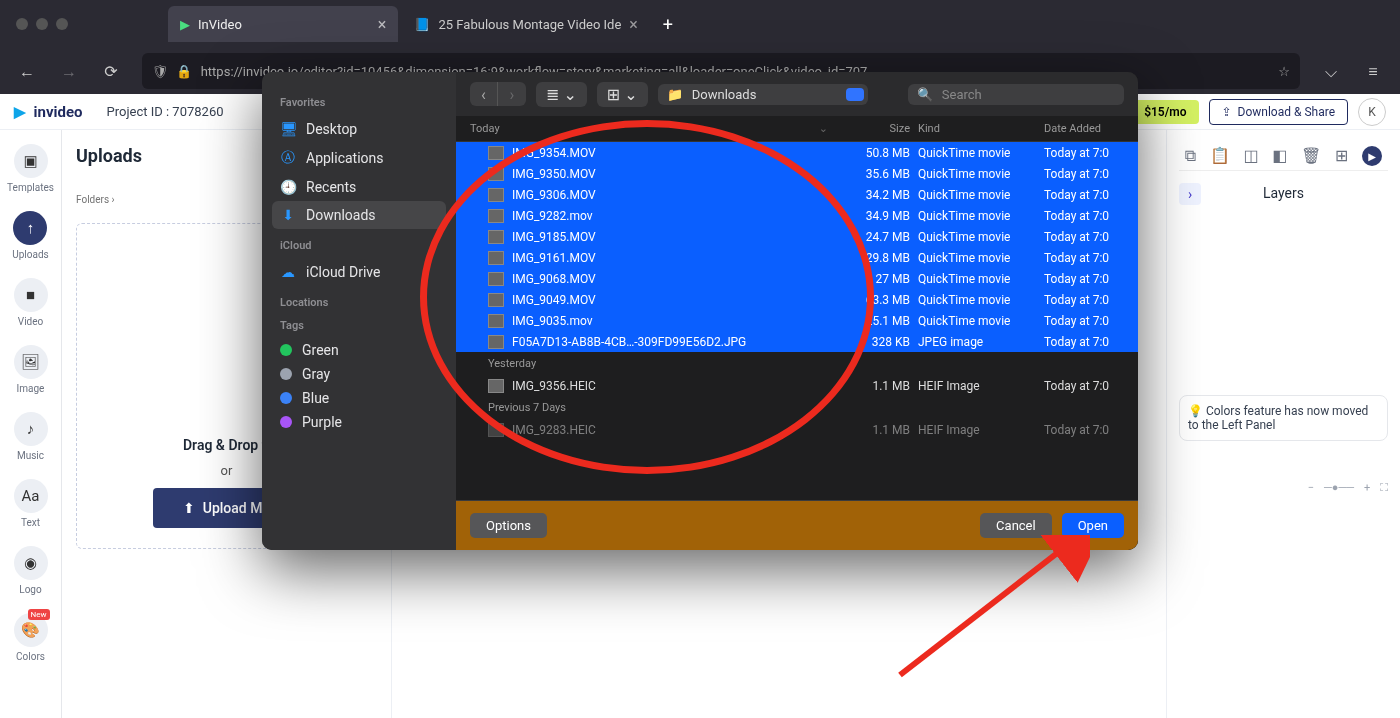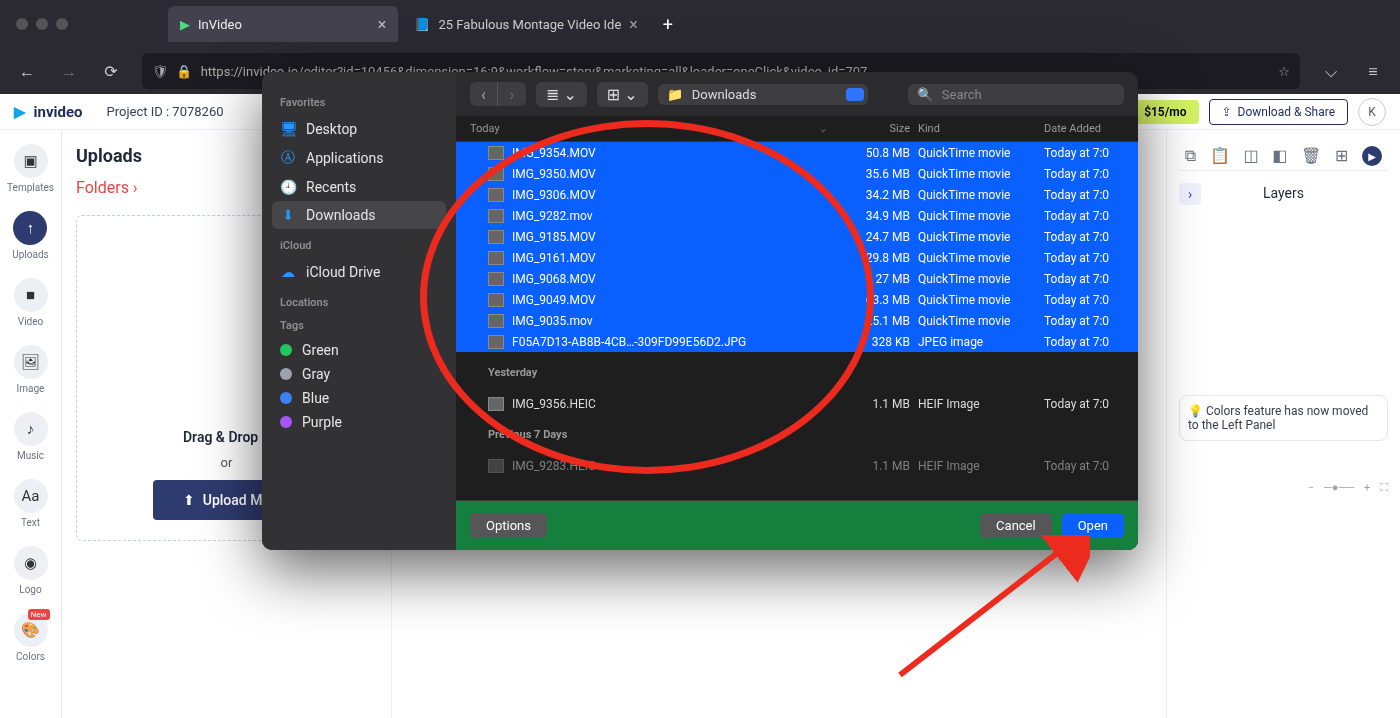--- a/index.html
+++ b/index.html
@@ -29,21 +29,21 @@
 .project-id{margin-left:24px;font-size:13px;color:#374151}
 .header-right{margin-left:auto;display:flex;align-items:center;gap:10px}
 .upgrade-btn{background:#d4f063;padding:5px 12px;border-radius:4px;font-size:12px;font-weight:600}
 .download-btn{border:1px solid #1f2a5e;padding:5px 12px;border-radius:4px;font-size:12px;color:#1f2a5e;display:flex;gap:6px;align-items:center}
 .avatar{width:28px;height:28px;border-radius:50%;border:1px solid #ccc;display:flex;align-items:center;justify-content:center;font-size:12px;color:#555}
 .main-area{flex:1;padding-top:36px;display:flex}
 .uploads-panel{width:330px;padding:14px;border-right:1px solid #eceff4}
 .uploads-title{display:flex;align-items:center;gap:10px}
 .uploads-title h2{font-size:18px;color:#1f2937}
 .btn-green{background:#10b981;color:#fff;padding:4px 10px;border-radius:4px;font-size:12px;display:flex;gap:4px}
-.folders-nav{font-size:16px;color:#ef4444;margin-top:12px}
+.folders-nav{font-size:10px;color:#737373;margin-top:28px}
 .dropzone{margin-top:18px;border:1px dashed #c7cde0;border-radius:6px;padding:20px 12px;text-align:center}
 .supported{font-size:9px;color:#6b7280;display:flex;align-items:center;gap:4px;justify-content:flex-end}
 .dz-center{margin-top:180px}
 .dz-text{font-size:14px;font-weight:600;color:#1f2937;margin-top:8px}
 .dz-or{font-size:13px;color:#555;margin:10px 0}
 .upload-btn{background:#2e3b6f;color:#fff;padding:12px 30px;border-radius:4px;font-size:14px;font-weight:500;display:inline-flex;gap:8px;align-items:center}
 .canvas-area{flex:1;display:flex;flex-direction:column;align-items:center;justify-content:center}
 .canvas-placeholder{text-align:center}
 .canvas-hint{font-size:20px;color:#6b7280;margin-top:10px}
 .right-panel{width:234px;border-left:1px solid #eceff4;padding:12px}
@@ -72,26 +72,26 @@
 .path-dropdown{background:#3e3e40;border-radius:6px;padding:3px 10px;display:flex;align-items:center;gap:8px;color:#ddd;font-size:13px;flex:0 0 210px;position:relative}
 .path-dropdown .folder-icon{color:#2997ff}
 .path-dropdown::after{content:"";position:absolute;right:4px;top:4px;bottom:4px;width:18px;background:#3074ff;border-radius:4px}
 .search-field{background:#3e3e40;border-radius:6px;padding:3px 10px;display:flex;align-items:center;gap:8px;color:#888;font-size:13px;flex:1;margin-left:30px}
 .file-list{flex:1;overflow:hidden}
 .fl-header{display:flex;padding:6px 14px;font-size:11px;color:#999;border-bottom:1px solid #333}
 .col-name{flex:1;display:flex;align-items:flex-end;gap:6px}
 .col-size{width:90px;text-align:right;padding-right:8px}
 .col-kind{width:126px}
 .col-date{width:80px}
-.fl-section{font-size:11px;color:#999;font-weight:700;padding:14px 32px}
+.fl-section{font-size:11px;color:#999;font-weight:400;padding:5px 32px}
 .fl-row{display:flex;padding:2px 14px;font-size:12px;color:#ddd;align-items:center;height:21px}
 .fl-row.selected{background:#0a5fff;color:#fff}
 .fl-row .col-name{display:flex;align-items:center;gap:8px;padding-left:18px}
 .fl-thumb{width:16px;height:14px;background:#666;border:1px solid #888;flex-shrink:0}
-.dialog-footer{height:50px;display:flex;align-items:center;padding:0 14px;gap:10px;background:#15803d;border-top:1px solid #3a3a3c}
+.dialog-footer{height:50px;display:flex;align-items:center;padding:0 14px;gap:10px;background:#a16207;border-top:1px solid #3a3a3c}
 .macbtn{background:#565658;color:#fff;padding:5px 16px;border-radius:5px;font-size:13px}
 .macbtn.primary{background:#0a5fff}
 .anno-circle{position:absolute;border:7px solid #ec2a1e;border-radius:50%;z-index:200;pointer-events:none}
 .anno-arrow{position:absolute;z-index:200;pointer-events:none}
 .media-thumb{width:90px;height:54px;background:linear-gradient(180deg,#b8c9d4 0%,#7a8a94 60%,#334048 100%);border-radius:2px;position:relative;display:inline-block}
 </style>
 </head>
 <body>
 
 <div class="browser-chrome">

